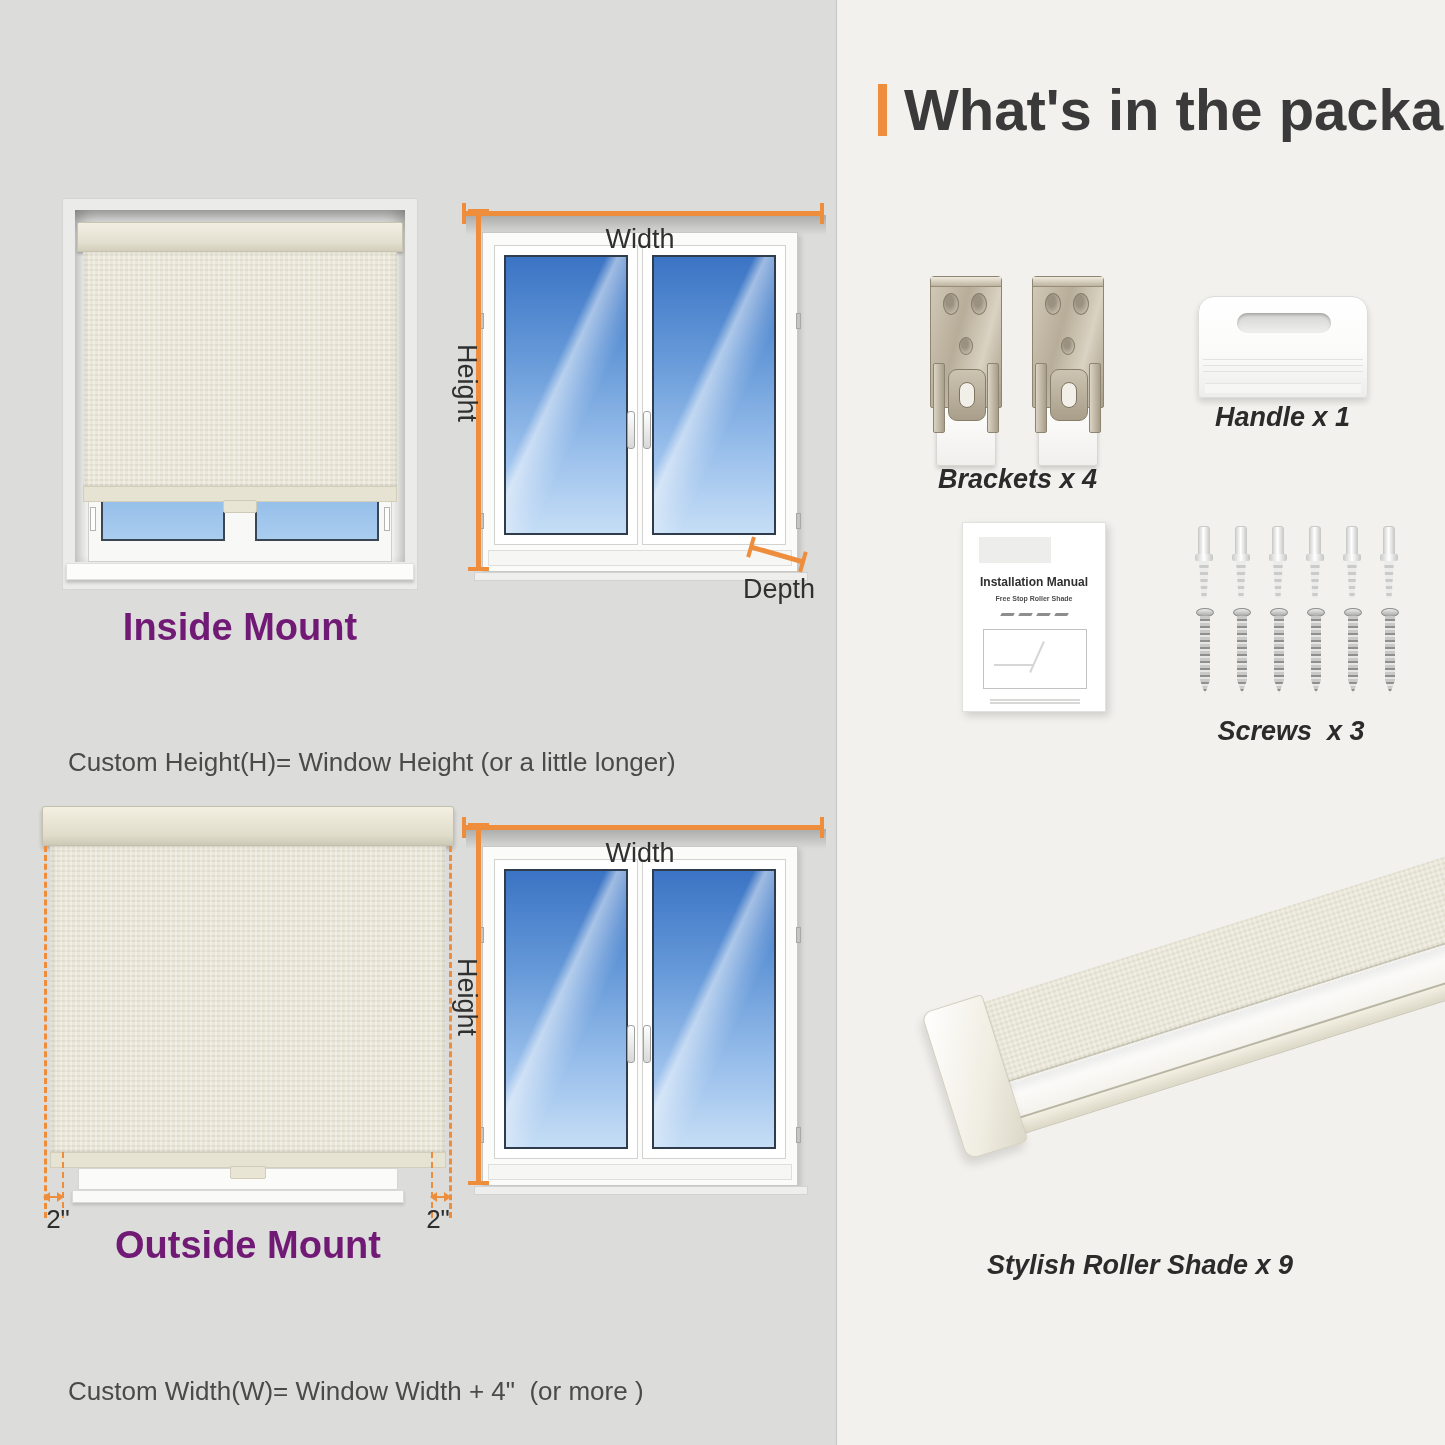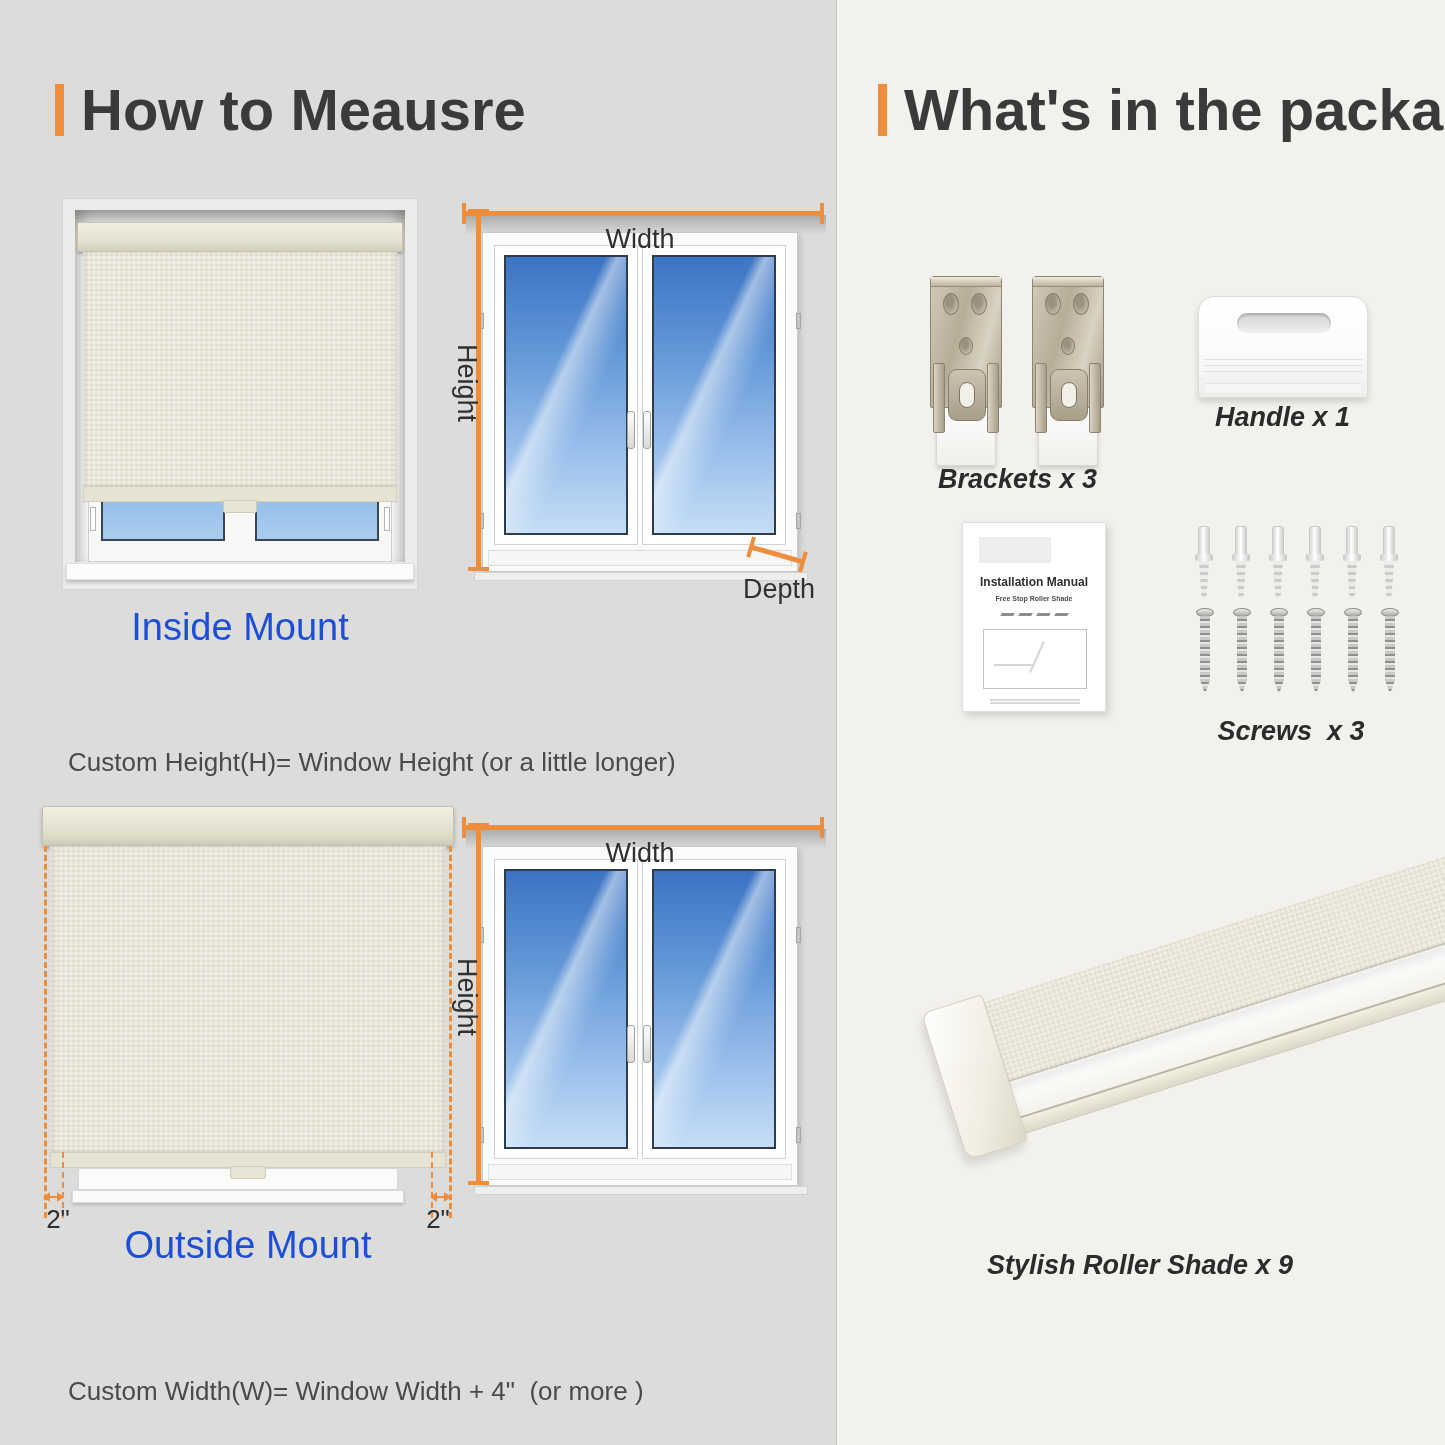--- a/index.html
+++ b/index.html
@@ -12,21 +12,21 @@
   .panel-left{position:absolute;left:0;top:0;width:836px;height:1445px;background:#dcdcda;}
   .panel-right{position:absolute;left:836px;top:0;width:609px;height:1445px;background:#f2f1ed;border-left:1px solid #c6c6c4;}
 
   
   .heading{position:absolute;display:flex;align-items:center;gap:17px;}
   .heading .bar{width:9px;height:52px;background:var(--acc);}
   .heading .txt{font-size:58px;font-weight:700;color:#3a3a3a;letter-spacing:0;white-space:pre;}
   .h-left{left:55px;top:76px;}
   .h-right{left:878px;top:76px;}
 
-  .sec-title{position:absolute;font-size:38px;font-weight:400;color:#1d4ed8;text-align:center;white-space:pre;}
+  .sec-title{position:absolute;font-size:38px;font-weight:700;color:#701a75;text-align:center;white-space:pre;}
   .spec{position:absolute;font-size:26px;color:#4a4a4a;line-height:40px;white-space:pre;}
   .item-label{position:absolute;font-size:27px;font-weight:700;font-style:italic;color:#2b2b2b;text-align:center;white-space:pre;}
 
   
   .fabric{background-color:#ebe8da;background-image:
     repeating-linear-gradient(90deg,rgba(255,255,255,.30) 0 2px,rgba(255,255,255,0) 2px 5px),
     repeating-linear-gradient(0deg,rgba(160,153,130,.14) 0 2px,rgba(0,0,0,0) 2px 5px);}
 
   
   .gA{left:62px;top:198px;width:356px;height:392px;}
@@ -148,24 +148,20 @@
      background:linear-gradient(115deg,#ffffff,#f0ede2 60%,#dcd8c8);border:1px solid #d2cebc;box-shadow:-4px 6px 10px rgba(0,0,0,.12);}
 </style>
 </head>
 <body>
 
 <div id="canvas">
 
   <div class="panel-left"></div>
   <div class="panel-right"></div>
 
-  <div class="heading h-left">
-    <div class="bar"></div>
-    <div class="txt">How to Meausre</div>
-  </div>
   <div class="heading h-right">
     <div class="bar"></div>
     <div class="txt">What's in the package</div>
   </div>
 
   <div class="abs gA">
     <div class="wall"></div>
     <div class="recess"></div>
     <div class="winA">
       <div class="pane l"></div>
@@ -284,21 +280,21 @@
         <div class="bk-hole h2"></div>
         <div class="bk-hole h3"></div>
         <div class="bk-rail rl"></div>
         <div class="bk-rail rr"></div>
         <div class="bk-plate">
             <div class="bk-slot"></div>
           </div>
       </div>
     </div>
     </div>
-  <div class="item-label" style="left:905px;top:464px;width:225px;">Brackets x 3</div>
+  <div class="item-label" style="left:905px;top:464px;width:225px;">Brackets x 4</div>
 
   <div class="abs handle-fig">
     <div class="hd-slot"></div>
     <div class="hd-ridges"></div>
     <div class="hd-lip"></div>
   </div>
   <div class="item-label" style="left:1180px;top:402px;width:205px;">Handle x 1</div>
 
   <div class="abs manual-fig">
     <div class="m-smudge"></div>

